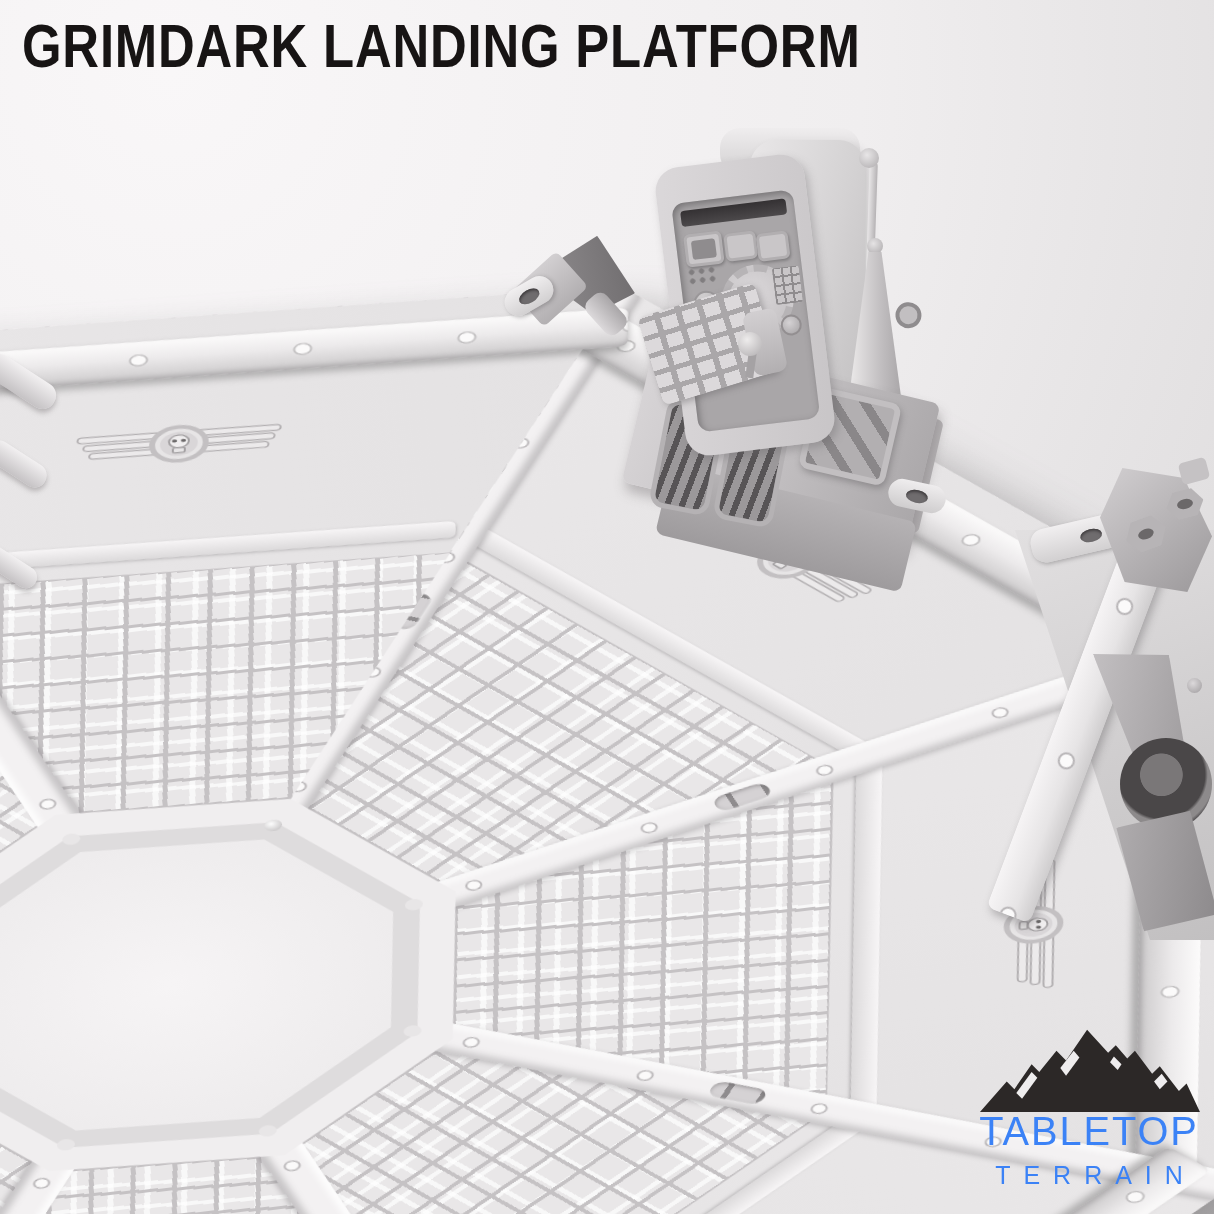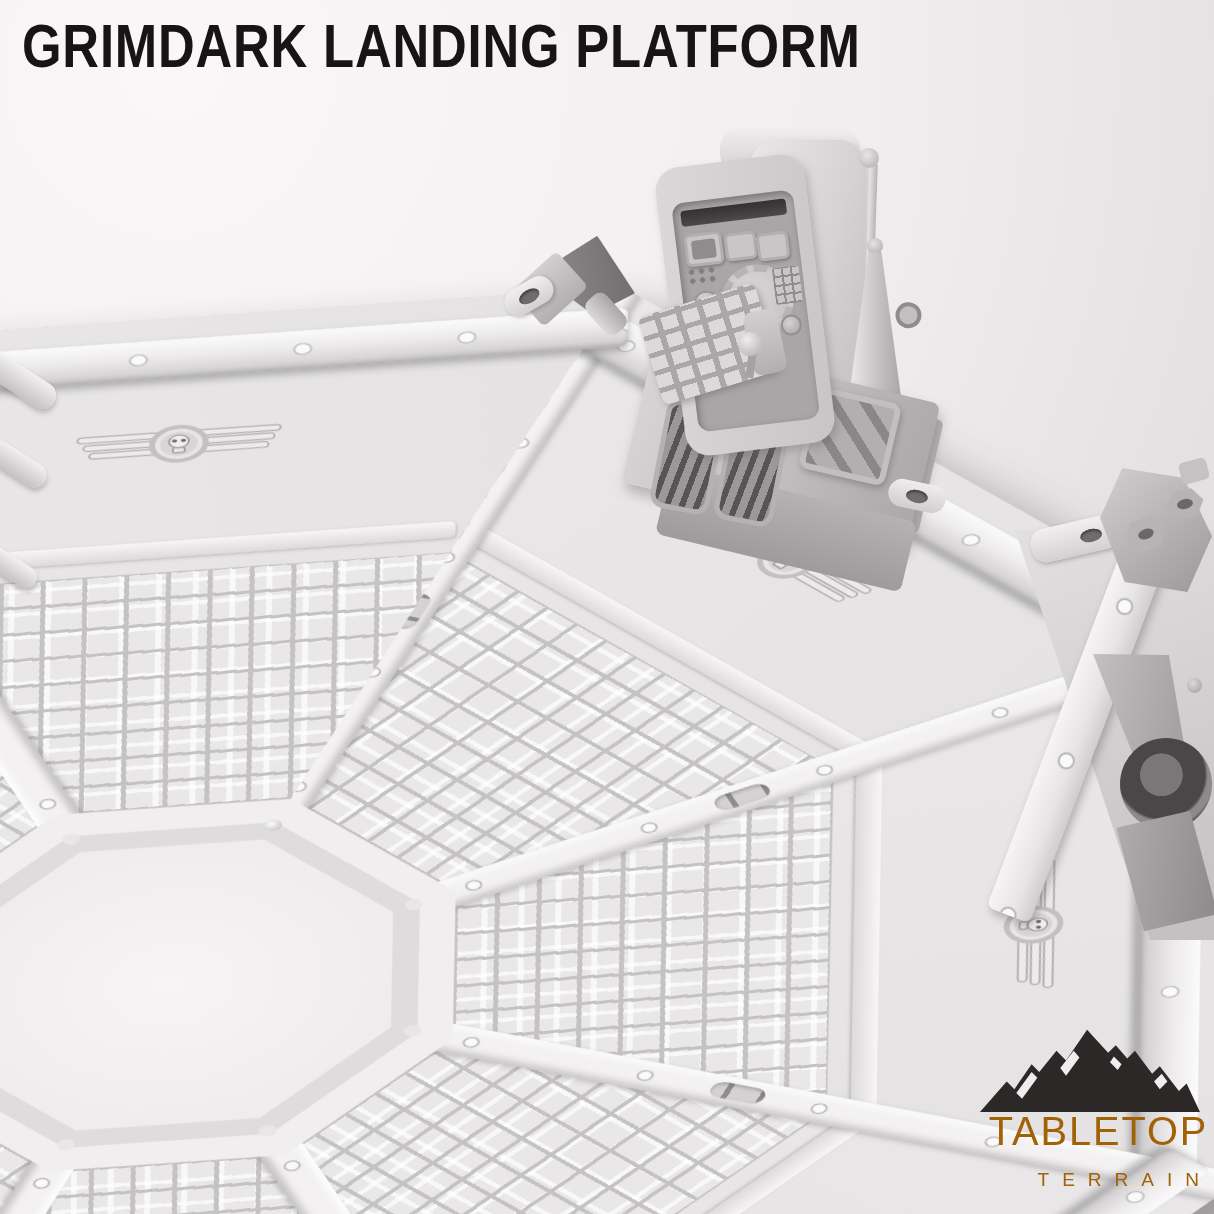--- a/index.html
+++ b/index.html
@@ -170,24 +170,24 @@
   .piston-1{left:-18px;top:368px;width:78px;height:27px;transform:rotate(33deg)}
   .piston-2{left:-16px;top:452px;width:66px;height:24px;transform:rotate(33deg)}
   .piston-3{left:-20px;top:556px;width:60px;height:22px;transform:rotate(33deg)}
 
   
   .page-title{
     position:absolute;left:22px;top:10px;margin:0;
     font-size:62px;font-weight:700;letter-spacing:1px;color:#171414;
     transform:scaleX(0.82);transform-origin:left top;white-space:nowrap;
   }
-  .logo{position:absolute;left:966px;top:1026px;width:246px;text-align:right;color:#a16207}
+  .logo{position:absolute;left:966px;top:1026px;width:246px;text-align:center;color:#3b82f6}
   .logo svg{display:block;margin:0 auto -4px auto}
   .logo-wordmark{font-size:41px;letter-spacing:2px;line-height:1.05;transform:scaleX(0.97);transform-origin:center top;white-space:nowrap}
-  .logo-subtext{font-size:19px;letter-spacing:13px;padding-left:13px;margin-top:16px;white-space:nowrap}
+  .logo-subtext{font-size:25px;letter-spacing:13px;padding-left:13px;margin-top:8px;white-space:nowrap}
 </style>
 </head>
 <body>
 
 <div class="stage">
 
   <div class="platform-wrap">
     <div class="octa" style="position:absolute;inset:0">
       <div class="platform-base"></div>
 

